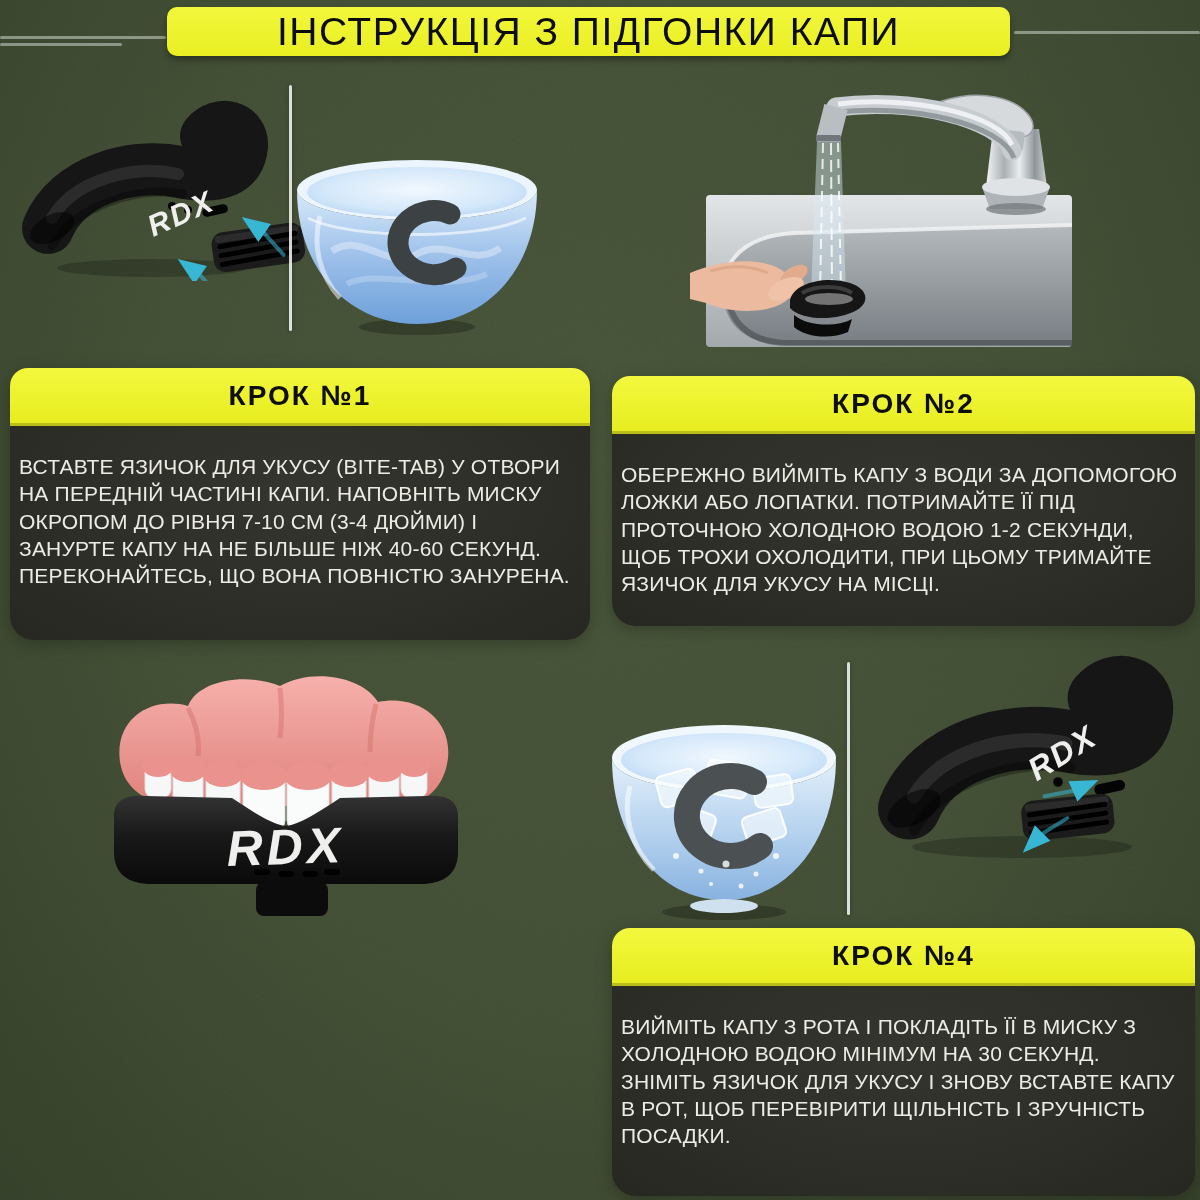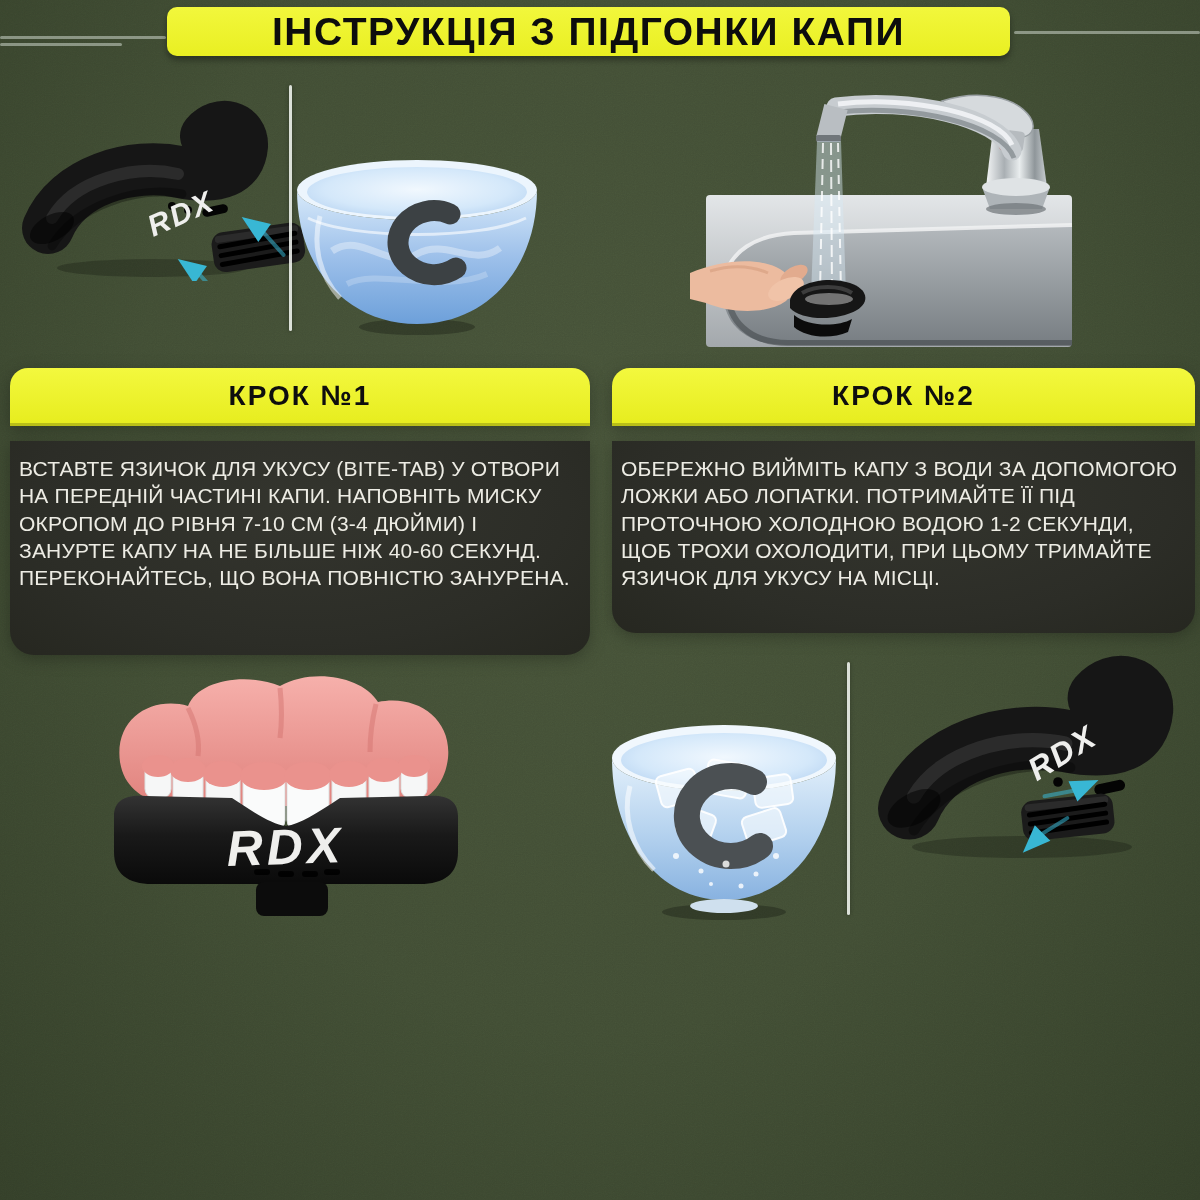--- a/index.html
+++ b/index.html
@@ -12,37 +12,37 @@
   .deco-line{position:absolute;height:3px;background:rgba(204,214,202,.55);border-radius:2px;}
   #line-l1{left:0;top:36px;width:166px;}
   #line-l2{left:0;top:43px;width:122px;}
   #line-r1{left:1014px;top:31px;width:186px;}
   .banner{
     position:absolute;left:167px;top:7px;width:843px;height:49px;
     background:linear-gradient(#f2f73c,#e9ef22);
     border-radius:10px;display:flex;align-items:center;justify-content:center;
     box-shadow:0 4px 6px rgba(0,0,0,.35);
   }
-  .banner h1{margin:1px;font-size:39px;font-weight:700;color:#0d0d0d;letter-spacing:1.5px;white-space:nowrap;}
+  .banner h1{margin:1px;font-size:39px;font-weight:400;color:#0d0d0d;letter-spacing:1.5px;white-space:nowrap;}
   .card{position:absolute;width:580px;filter:drop-shadow(0 4px 8px rgba(0,0,0,.25));}
   #card2,#card4{width:583px;}
   .card .hdr{
     height:58px;background:linear-gradient(#f3f83e,#e7ed1f);
     border-radius:18px 18px 0 0;display:flex;align-items:center;justify-content:center;
     border-bottom:3px solid #b9bf18;box-sizing:border-box;
   }
   .card .hdr span{font-size:28px;font-weight:800;color:#0e0e0e;letter-spacing:2px;}
   .card .bdy{
     background:radial-gradient(ellipse at 50% 30%, #34352e 0%, #2c2d27 65%, #262720 100%);
     border-radius:0 0 24px 24px;color:#edece4;
     font-size:21px;line-height:1.3;letter-spacing:.2px;
-    padding:14px 14px 0 9px;box-sizing:border-box;margin-top:15px;
+    padding:27px 14px 0 9px;box-sizing:border-box;
   }
   #card1{left:10px;top:368px;}  #card1 .bdy{height:214px;}
-  #card2{left:612px;top:368px;} #card2 .bdy{height:192px;}
+  #card2{left:612px;top:376px;} #card2 .bdy{height:192px;}
   #card3{left:10px;top:928px;}  #card3 .bdy{height:210px;}
   #card4{left:612px;top:928px;} #card4 .bdy{height:210px;}
   .illo{position:absolute;}
   .divider{position:absolute;width:3px;background:rgba(246,249,244,.85);border-radius:2px;box-shadow:0 0 4px rgba(0,0,0,.3);}
   #divider1{left:289px;top:85px;height:246px;}
   #divider2{left:847px;top:662px;height:253px;}
   .rdx-text{font-family:"Liberation Sans",sans-serif;font-style:italic;font-weight:900;fill:#efefed;}
 </style>
 </head>
 <body>
@@ -279,14 +279,20 @@
   <div class="card" id="card2">
     <div class="hdr">
       <span>КРОК №2</span>
     </div>
     <div class="bdy">ОБЕРЕЖНО ВИЙМІТЬ КАПУ З ВОДИ ЗА ДОПОМОГОЮ ЛОЖКИ АБО ЛОПАТКИ. ПОТРИМАЙТЕ ЇЇ ПІД ПРОТОЧНОЮ ХОЛОДНОЮ ВОДОЮ 1-2 СЕКУНДИ, ЩОБ ТРОХИ ОХОЛОДИТИ, ПРИ ЦЬОМУ ТРИМАЙТЕ ЯЗИЧОК ДЛЯ УКУСУ НА МІСЦІ.</div>
   </div>
 
   <div class="card" id="card3">
   </div>
 
+  <div class="card" id="card4">
+    <div class="hdr">
+      <span>КРОК №4</span>
+    </div>
+    <div class="bdy">ВИЙМІТЬ КАПУ З РОТА І ПОКЛАДІТЬ ЇЇ В МИСКУ З ХОЛОДНОЮ ВОДОЮ МІНІМУМ НА 30 СЕКУНД. ЗНІМІТЬ ЯЗИЧОК ДЛЯ УКУСУ І ЗНОВУ ВСТАВТЕ КАПУ В РОТ, ЩОБ ПЕРЕВІРИТИ ЩІЛЬНІСТЬ І ЗРУЧНІСТЬ ПОСАДКИ.</div>
+  </div>
 
 </div>
 
 </body></html>

